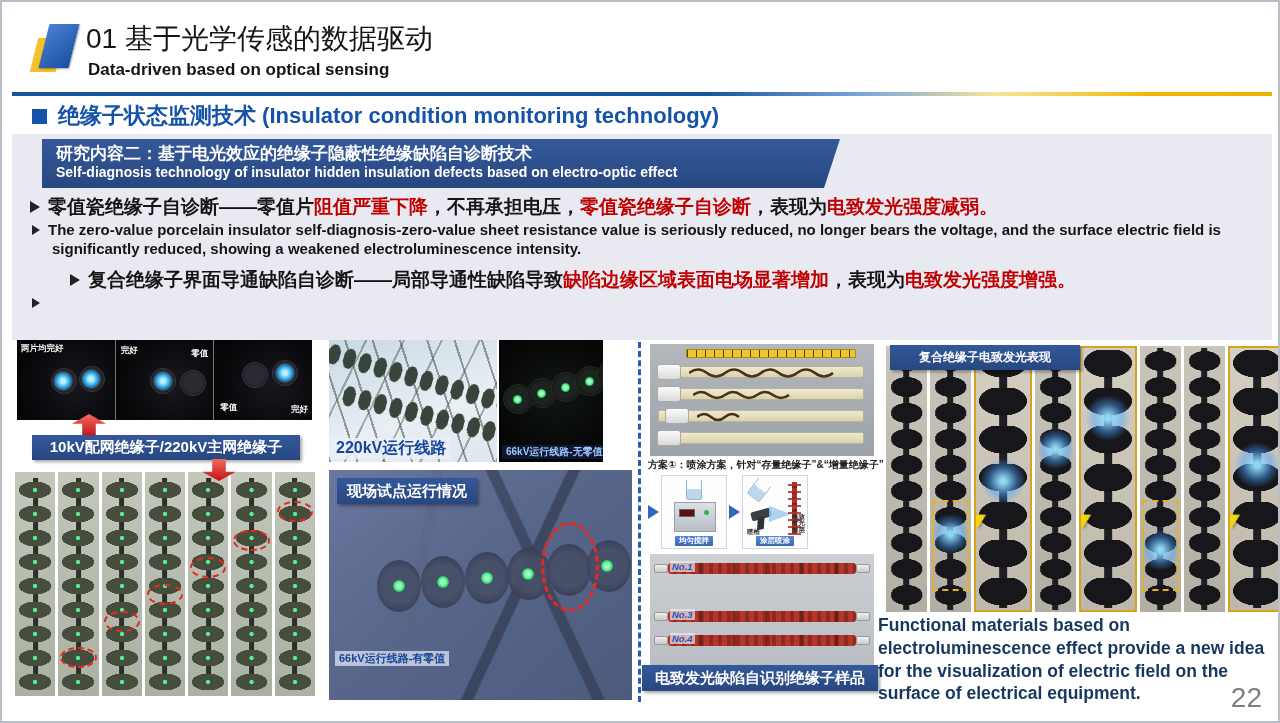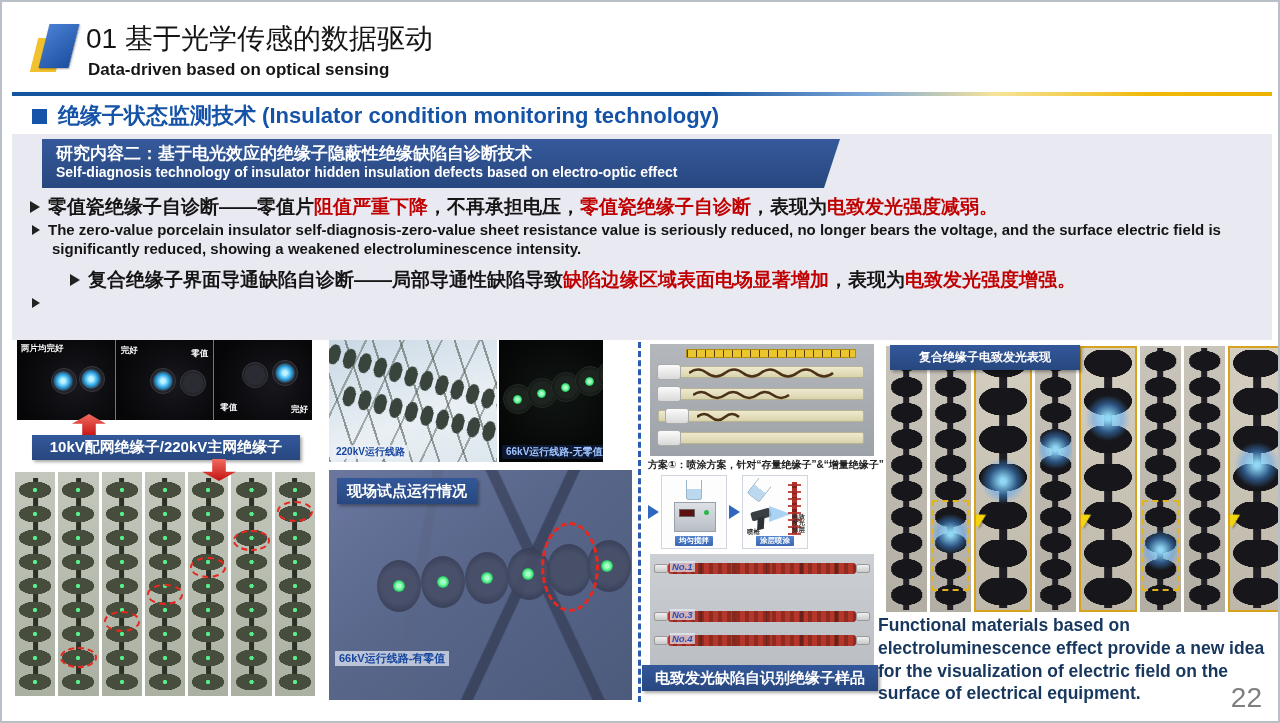--- a/index.html
+++ b/index.html
@@ -224,21 +224,21 @@
       <div class="lstrip">
         <span class="sil"></span>
         <span class="redring" style="top: 13%;"></span>
       </div>
     </div>
 
   <div class="photoC">
     <div class="lattice"></div>
     <div class="string" style="left:-6px;top:26px;width:180px;transform:rotate(16deg);"></div>
     <div class="string" style="left:10px;top:64px;width:170px;transform:rotate(14deg);"></div>
-    <span class="photo-cap" style="left:3px;bottom:3px;font-size:10px;">220kV运行线路</span>
+    <span class="photo-cap" style="left:3px;bottom:3px;font-size:16px;">220kV运行线路</span>
   </div>
   <div class="photoD">
     <span class="ddisc" style="left:4px;top:44px;"></span>
       <span class="gdot" style="left:14px;top:55px;"></span>
     <span class="ddisc" style="left:28px;top:38px;"></span>
       <span class="gdot" style="left:38px;top:49px;"></span>
     <span class="ddisc" style="left:52px;top:32px;"></span>
       <span class="gdot" style="left:62px;top:43px;"></span>
     <span class="ddisc" style="left:76px;top:26px;"></span>
       <span class="gdot" style="left:86px;top:37px;"></span>

